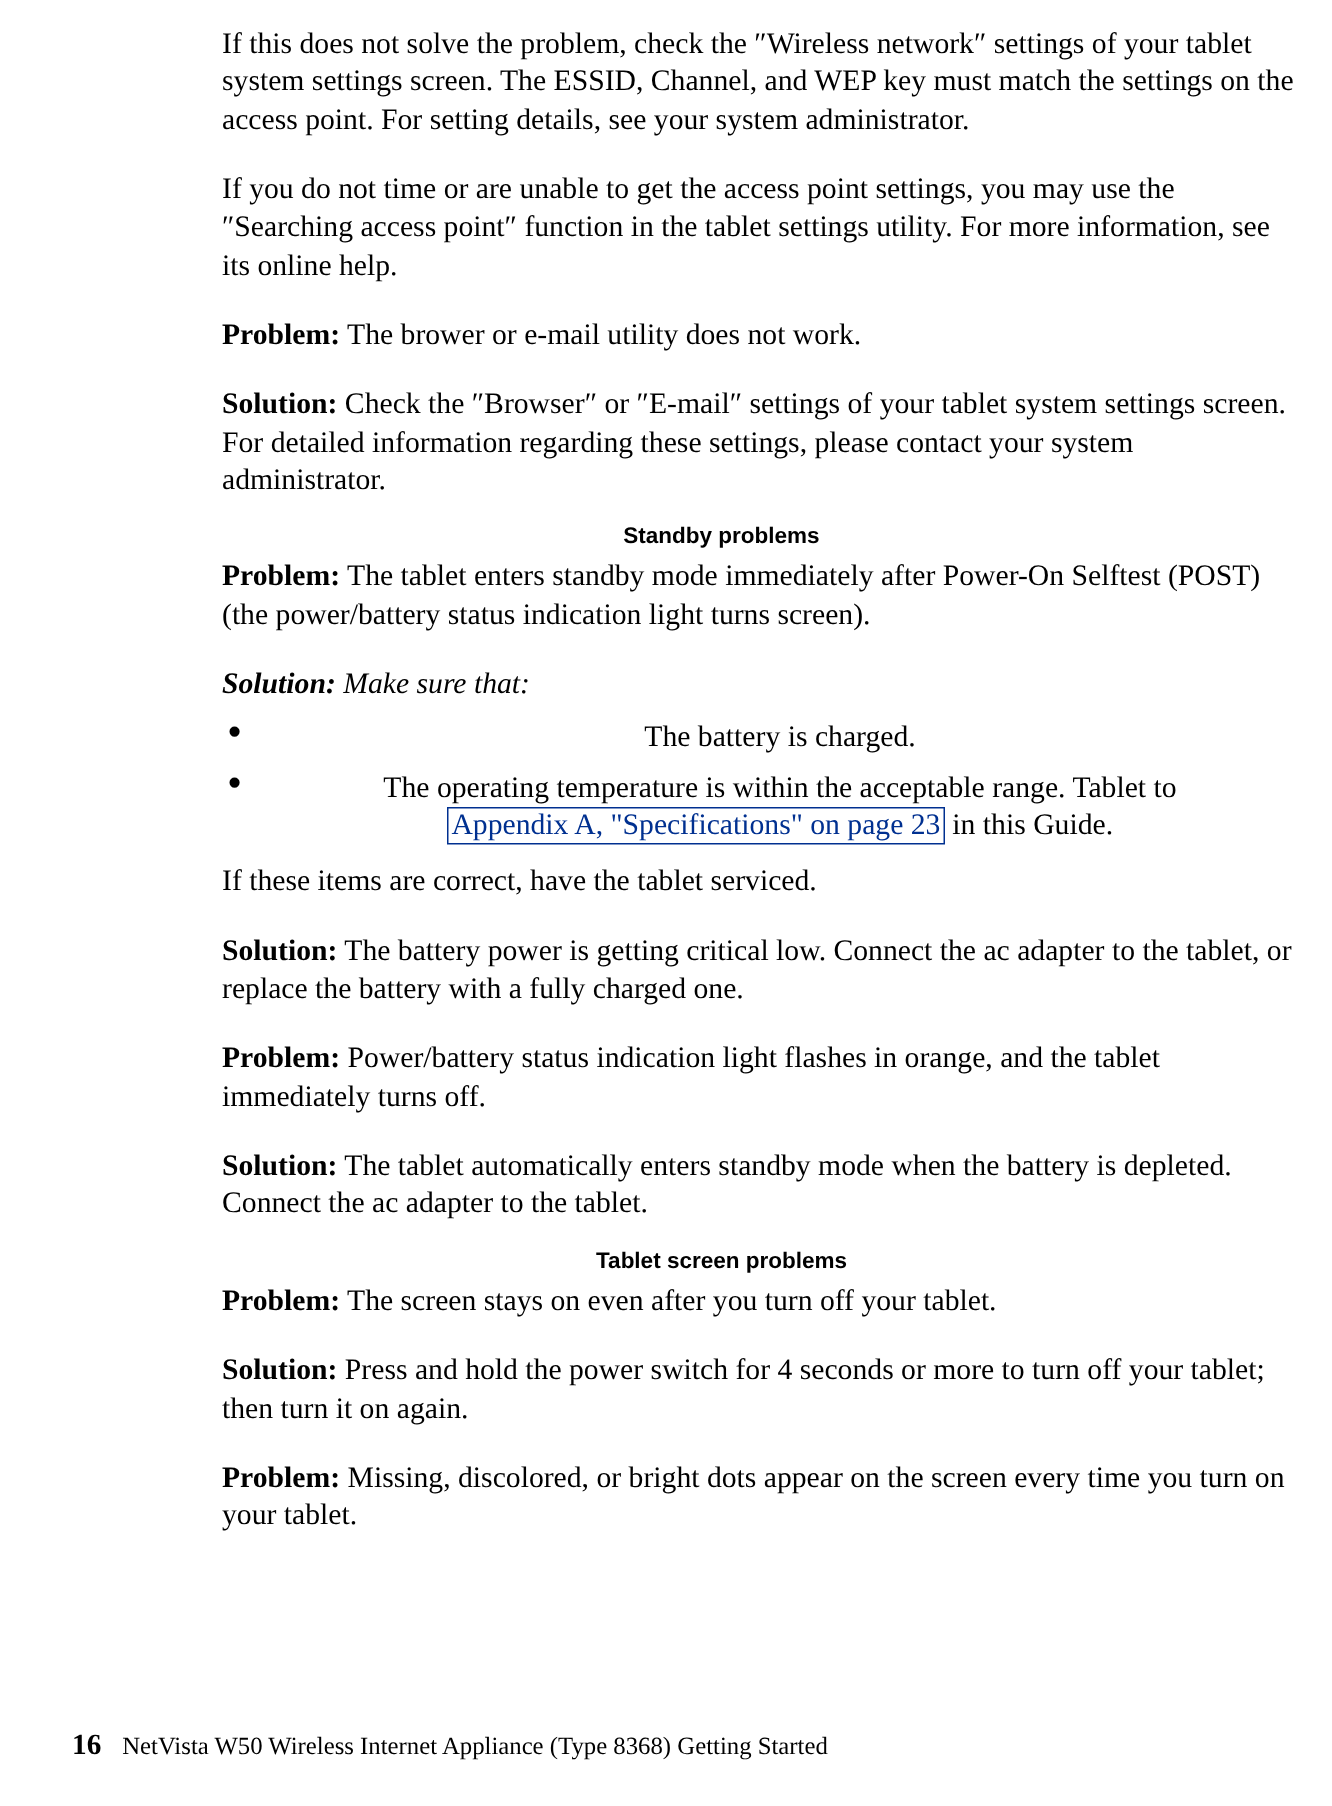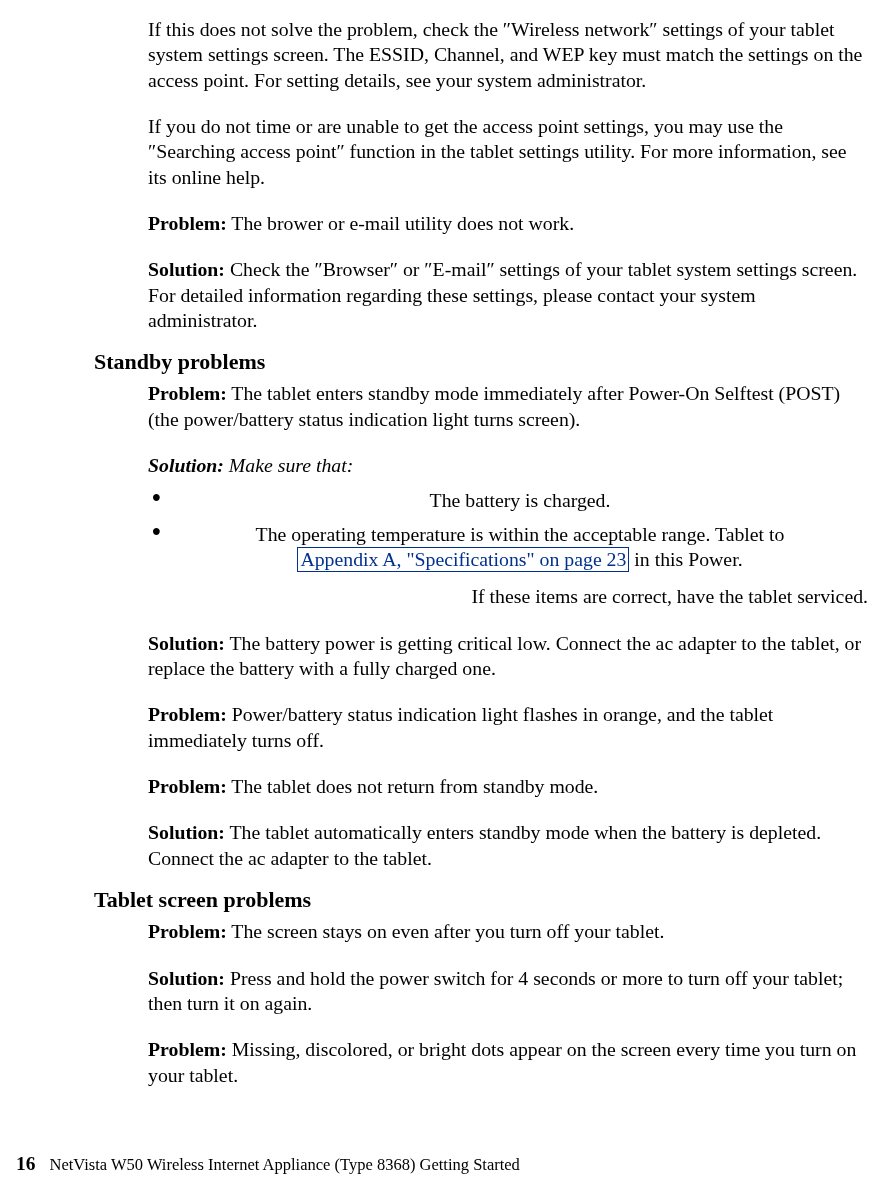--- a/index.html
+++ b/index.html
@@ -21,26 +21,27 @@
       box-sizing: border-box;
     }
     .body-text {
       margin-left: 117px;
       margin-right: 0;
     }
     p {
       margin: 0 0 21px 0;
     }
     h2 {
-      font-family: Liberation Serif, serif;
+      font-family: Liberation Sans, sans-serif;
       font-weight: bold;
-      font-size: 22px;
+      font-size: 15px;
       margin: 0 0 5px 0;
       padding-left: 0;
       margin-left: 63px;
+      text-align: center;
     }
     ul {
       margin: 0 0 12px 0;
       padding-left: 0;
       list-style: none;
     }
     ul li {
       position: relative;
       padding-left: 24px;
       margin-bottom: 8px;
@@ -60,29 +61,29 @@
       text-decoration: none;
       border: 1.4px solid #003090;
       padding: 0 2px;
       display: inline-block;
       line-height: 1.15;
     }
     strong { font-weight: bold; }
     .footer {
       position: absolute;
       bottom: 27px;
-      left: 16px;
+      left: 48px;
       font-size: 16.5px;
     }
     .footer .pagenum {
       font-weight: bold;
       font-size: 19.5px;
       margin-right: 14px;
     }
-    .after-list { margin-top: 0; text-align: right; }
+    .after-list { margin-top: 0; }
   </style>
 </head>
 <body>
 
 <div class="page">
 
   <div class="body-text">
 
     <p>If this does not solve the problem, check the ″Wireless network″ settings of your tablet system settings screen. The ESSID, Channel, and WEP key must match the settings on the access point. For setting details, see your system administrator.</p>
 
@@ -106,37 +107,34 @@
       <strong>Problem:</strong><span> The tablet enters standby mode immediately after Power-On Selftest (POST) (the power/battery status indication light turns screen).</span>
     </p>
 
     <p style="margin-bottom:10px;font-style:italic;">
       <strong>Solution:</strong><span> Make sure that:</span>
     </p>
 
     <ul>
       <li>The battery is charged.</li>
       <li>
-        <span>The operating temperature is within the acceptable range. Tablet to </span><a href="#" class="link-box">Appendix A, "Specifications" on page 23</a><span> in this Power.</span>
+        <span>The operating temperature is within the acceptable range. Tablet to </span><a href="#" class="link-box">Appendix A, "Specifications" on page 23</a><span> in this Guide.</span>
       </li>
     </ul>
 
     <p class="after-list">If these items are correct, have the tablet serviced.</p>
 
     <p>
       <strong>Solution:</strong><span> The battery power is getting critical low. Connect the ac adapter to the tablet, or replace the battery with a fully charged one.</span>
     </p>
 
     <p>
       <strong>Problem:</strong><span> Power/battery status indication light flashes in orange, and the tablet immediately turns off.</span>
     </p>
 
-    <p>
-      <strong>Problem:</strong><span> The tablet does not return from standby mode.</span>
-    </p>
 
     <p style="margin-bottom:15px;">
       <strong>Solution:</strong><span> The tablet automatically enters standby mode when the battery is depleted. Connect the ac adapter to the tablet.</span>
     </p>
 
   </div>
 
   <h2>Tablet screen problems</h2>
 
   <div class="body-text">

